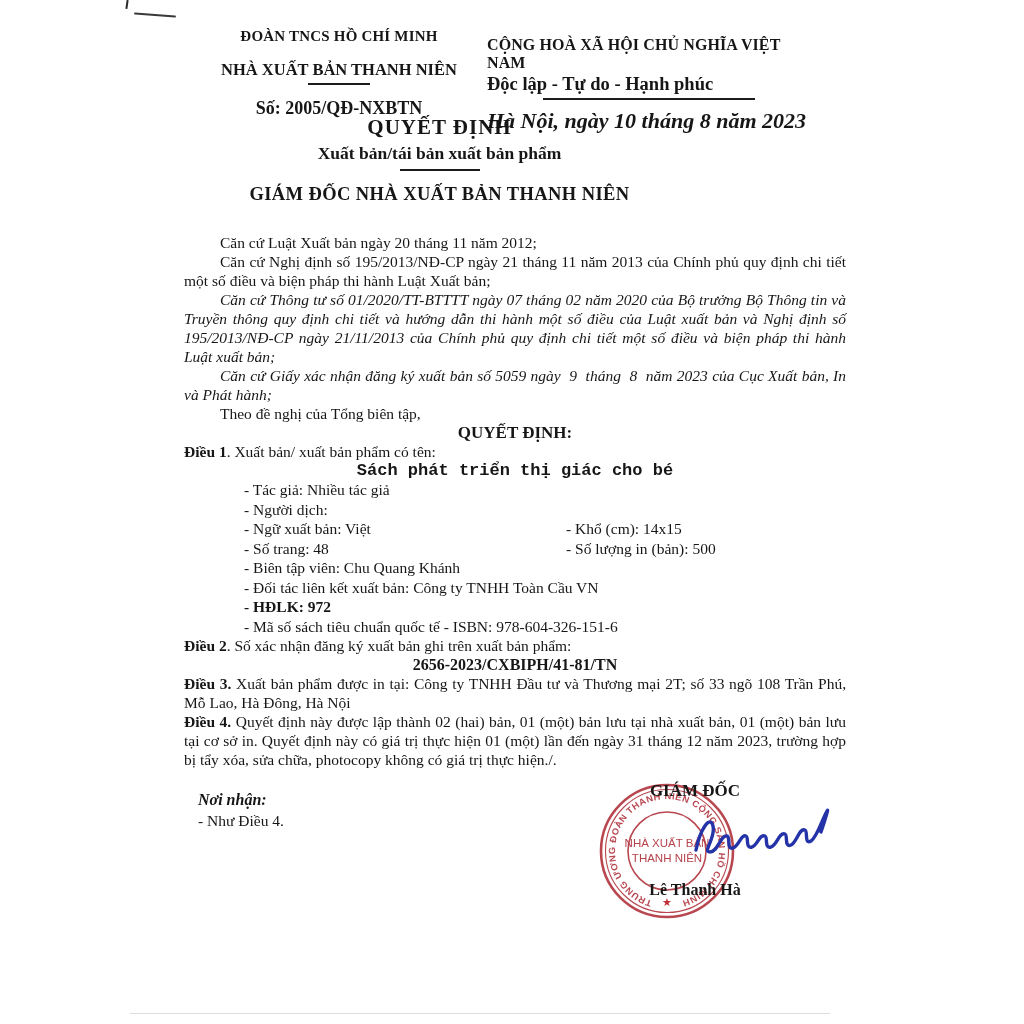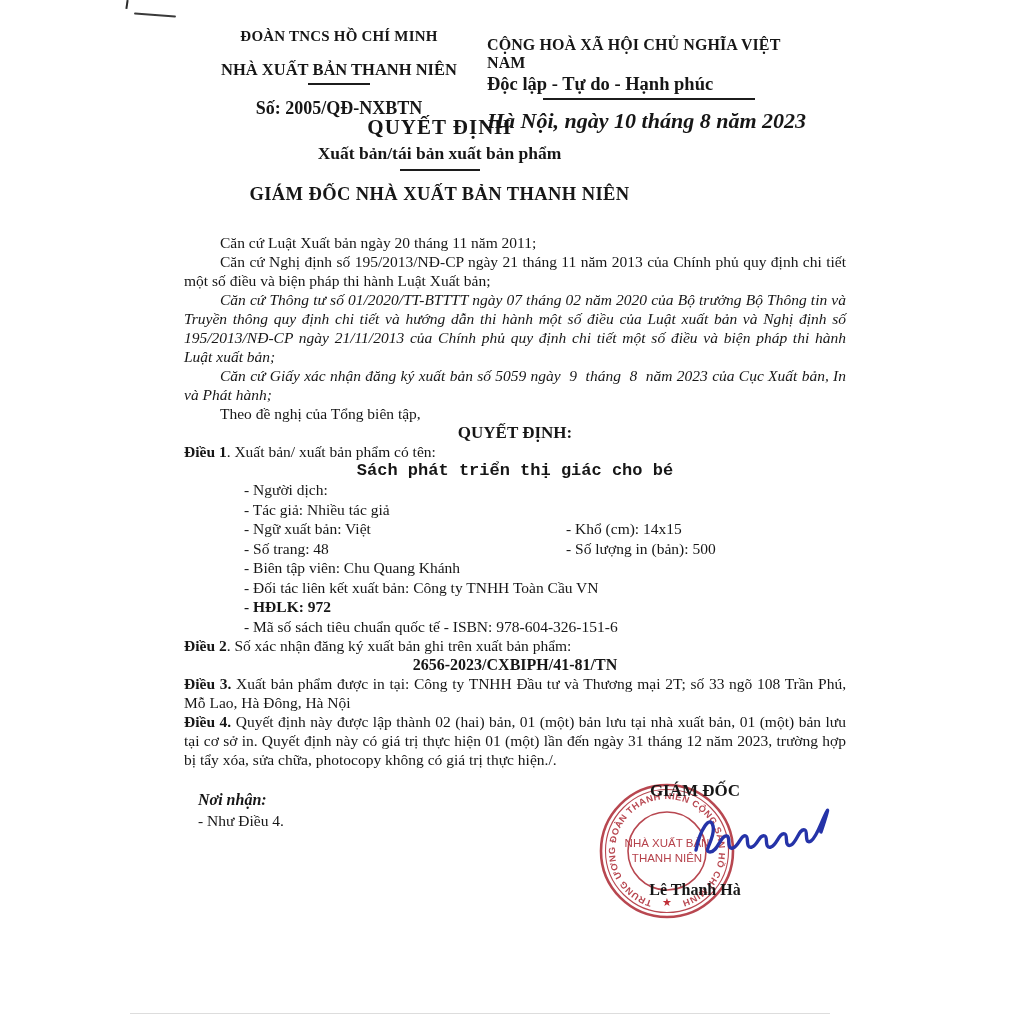--- a/index.html
+++ b/index.html
@@ -74,36 +74,36 @@
 </div>
 
 <div class="abs title-wrap">
   <div class="t-main">QUYẾT ĐỊNH</div>
   <div class="t-sub">Xuất bản/tái bản xuất bản phẩm</div>
   <div class="t-rule"></div>
   <div class="t-issuer">GIÁM ĐỐC NHÀ XUẤT BẢN THANH NIÊN</div>
 </div>
 
 <div class="abs body-wrap">
-  <p class="ind mb4">Căn cứ Luật Xuất bản ngày 20 tháng 11 năm 2011;</p>
+  <p class="ind mb4">Căn cứ Luật Xuất bản ngày 20 tháng 11 năm 2012;</p>
   <p class="ind mb2">Căn cứ Nghị định số 195/2013/NĐ-CP ngày 21 tháng 11 năm 2013 của Chính phủ quy định chi tiết một số điều và biện pháp thi hành Luật Xuất bản;</p>
   <p class="ind it mb2">Căn cứ Thông tư số 01/2020/TT-BTTTT ngày 07 tháng 02 năm 2020 của Bộ trưởng Bộ Thông tin và Truyền thông quy định chi tiết và hướng dẫn thi hành một số điều của Luật xuất bản và Nghị định số 195/2013/NĐ-CP ngày 21/11/2013 của Chính phủ quy định chi tiết một số điều và biện pháp thi hành Luật xuất bản;</p>
   <p class="ind it mb2">Căn cứ Giấy xác nhận đăng ký xuất bản số 5059 ngày &nbsp;9&nbsp; tháng &nbsp;8&nbsp; năm 2023 của Cục Xuất bản, In và Phát hành;</p>
   <p class="ind mb2">Theo đề nghị của Tổng biên tập,</p>
   <p class="center-bold qd-head">QUYẾT ĐỊNH:</p>
 
   <p><span class="art-label">Điều 1</span><span>. Xuất bản/ xuất bản phẩm có tên:</span></p>
   <p class="center-bold book-title">Sách phát triển thị giác cho bé</p>
 
   <div class="row">
-    <span class="lcol">- Người dịch:</span>
+    <span class="lcol">- Tác giả: Nhiều tác giả</span>
     <span class="rcol"></span>
   </div>
   <div class="row">
-    <span class="lcol">- Tác giả: Nhiều tác giả</span>
+    <span class="lcol">- Người dịch:</span>
     <span class="rcol"></span>
   </div>
   <div class="row">
     <span class="lcol">- Ngữ xuất bản: Việt</span>
     <span class="rcol">- Khổ (cm): 14x15</span>
   </div>
   <div class="row">
     <span class="lcol">- Số trang: 48</span>
     <span class="rcol">- Số lượng in (bản): 500</span>
   </div>

